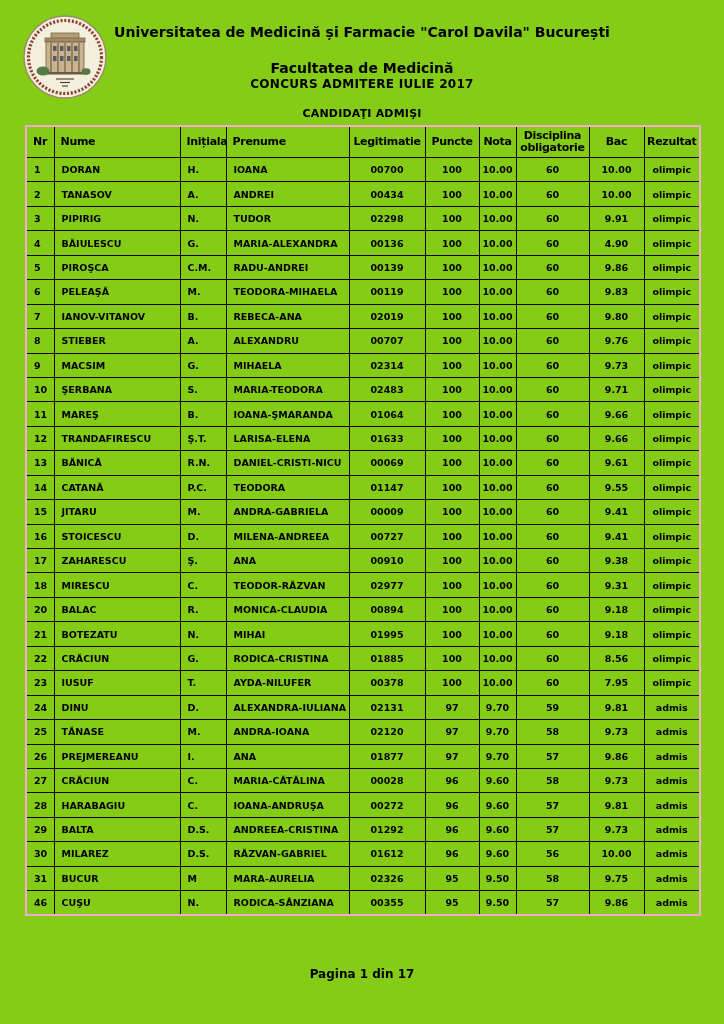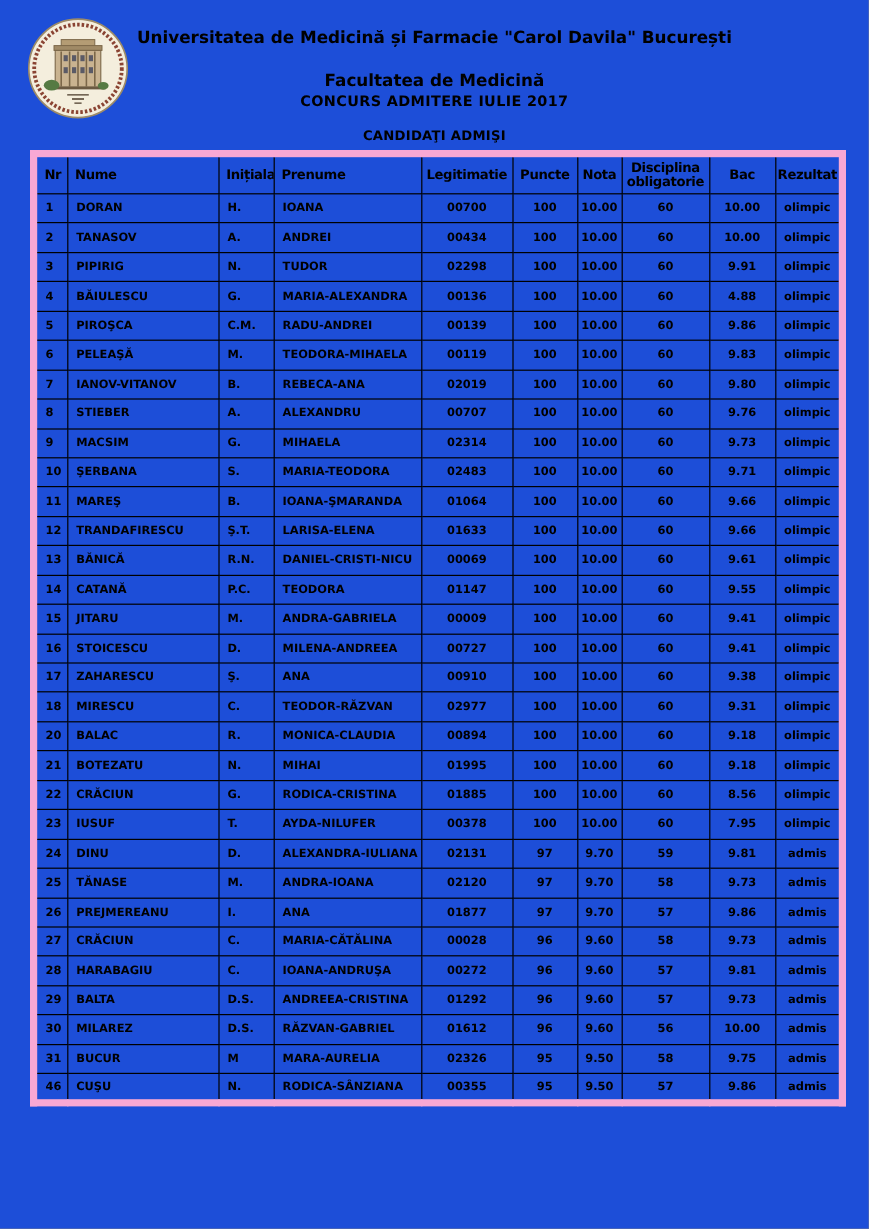--- a/index.html
+++ b/index.html
@@ -1,36 +1,36 @@
 <!DOCTYPE html>
 <html><head>
 <meta charset="utf-8">
 <style>
   html,body{margin:0;padding:0;background:#888;}
   .page{
     position:relative;
     width:724px;height:1024px;
     margin:0 auto;
-    background:#1d4ed8;
+    background:#84cc16;
     font-family:"DejaVu Sans", sans-serif;
     color:#000;
     overflow:hidden;
   }
   .logo{position:absolute;left:22px;top:14px;width:86px;height:86px;}
   .titles{position:absolute;left:0;right:0;top:24px;text-align:center;font-weight:bold;}
   .t-univ{font-size:14px;line-height:16px;}
   .t-fac{font-size:14px;line-height:16px;margin-top:20px;}
   .t-contest{font-size:12px;line-height:17px;letter-spacing:.3px;}
   .t-list{font-size:11px;line-height:15px;margin-top:13px;letter-spacing:.2px;}
   table.candidates{
     position:absolute;left:25px;top:125px;
     width:676px;
     border-collapse:collapse;
     table-layout:fixed;
-    border:6px solid #f9a8d4;
+    border:2px solid #f9a8d4;
   }
   table.candidates th, table.candidates td{
     border:1.5px solid #000;
     font-weight:bold;
     overflow:hidden;
   }
   table.candidates th{
     font-size:11px;
     line-height:12px;
     letter-spacing:-0.3px;
@@ -165,21 +165,21 @@
         </tr>
         <tr>
           <td>4</td>
           <td>BĂIULESCU</td>
           <td>G.</td>
           <td>MARIA-ALEXANDRA</td>
           <td>00136</td>
           <td>100</td>
           <td>10.00</td>
           <td>60</td>
-          <td>4.88</td>
+          <td>4.90</td>
           <td>olimpic</td>
         </tr>
         <tr>
           <td>5</td>
           <td>PIROŞCA</td>
           <td>C.M.</td>
           <td>RADU-ANDREI</td>
           <td>00139</td>
           <td>100</td>
           <td>10.00</td>
@@ -495,14 +495,15 @@
           <td>00355</td>
           <td>95</td>
           <td>9.50</td>
           <td>57</td>
           <td>9.86</td>
           <td>admis</td>
         </tr>
       </tbody>
   </table>
 
+  <div class="footer">Pagina 1 din 17</div>
 
 </div>
 
 </body></html>

